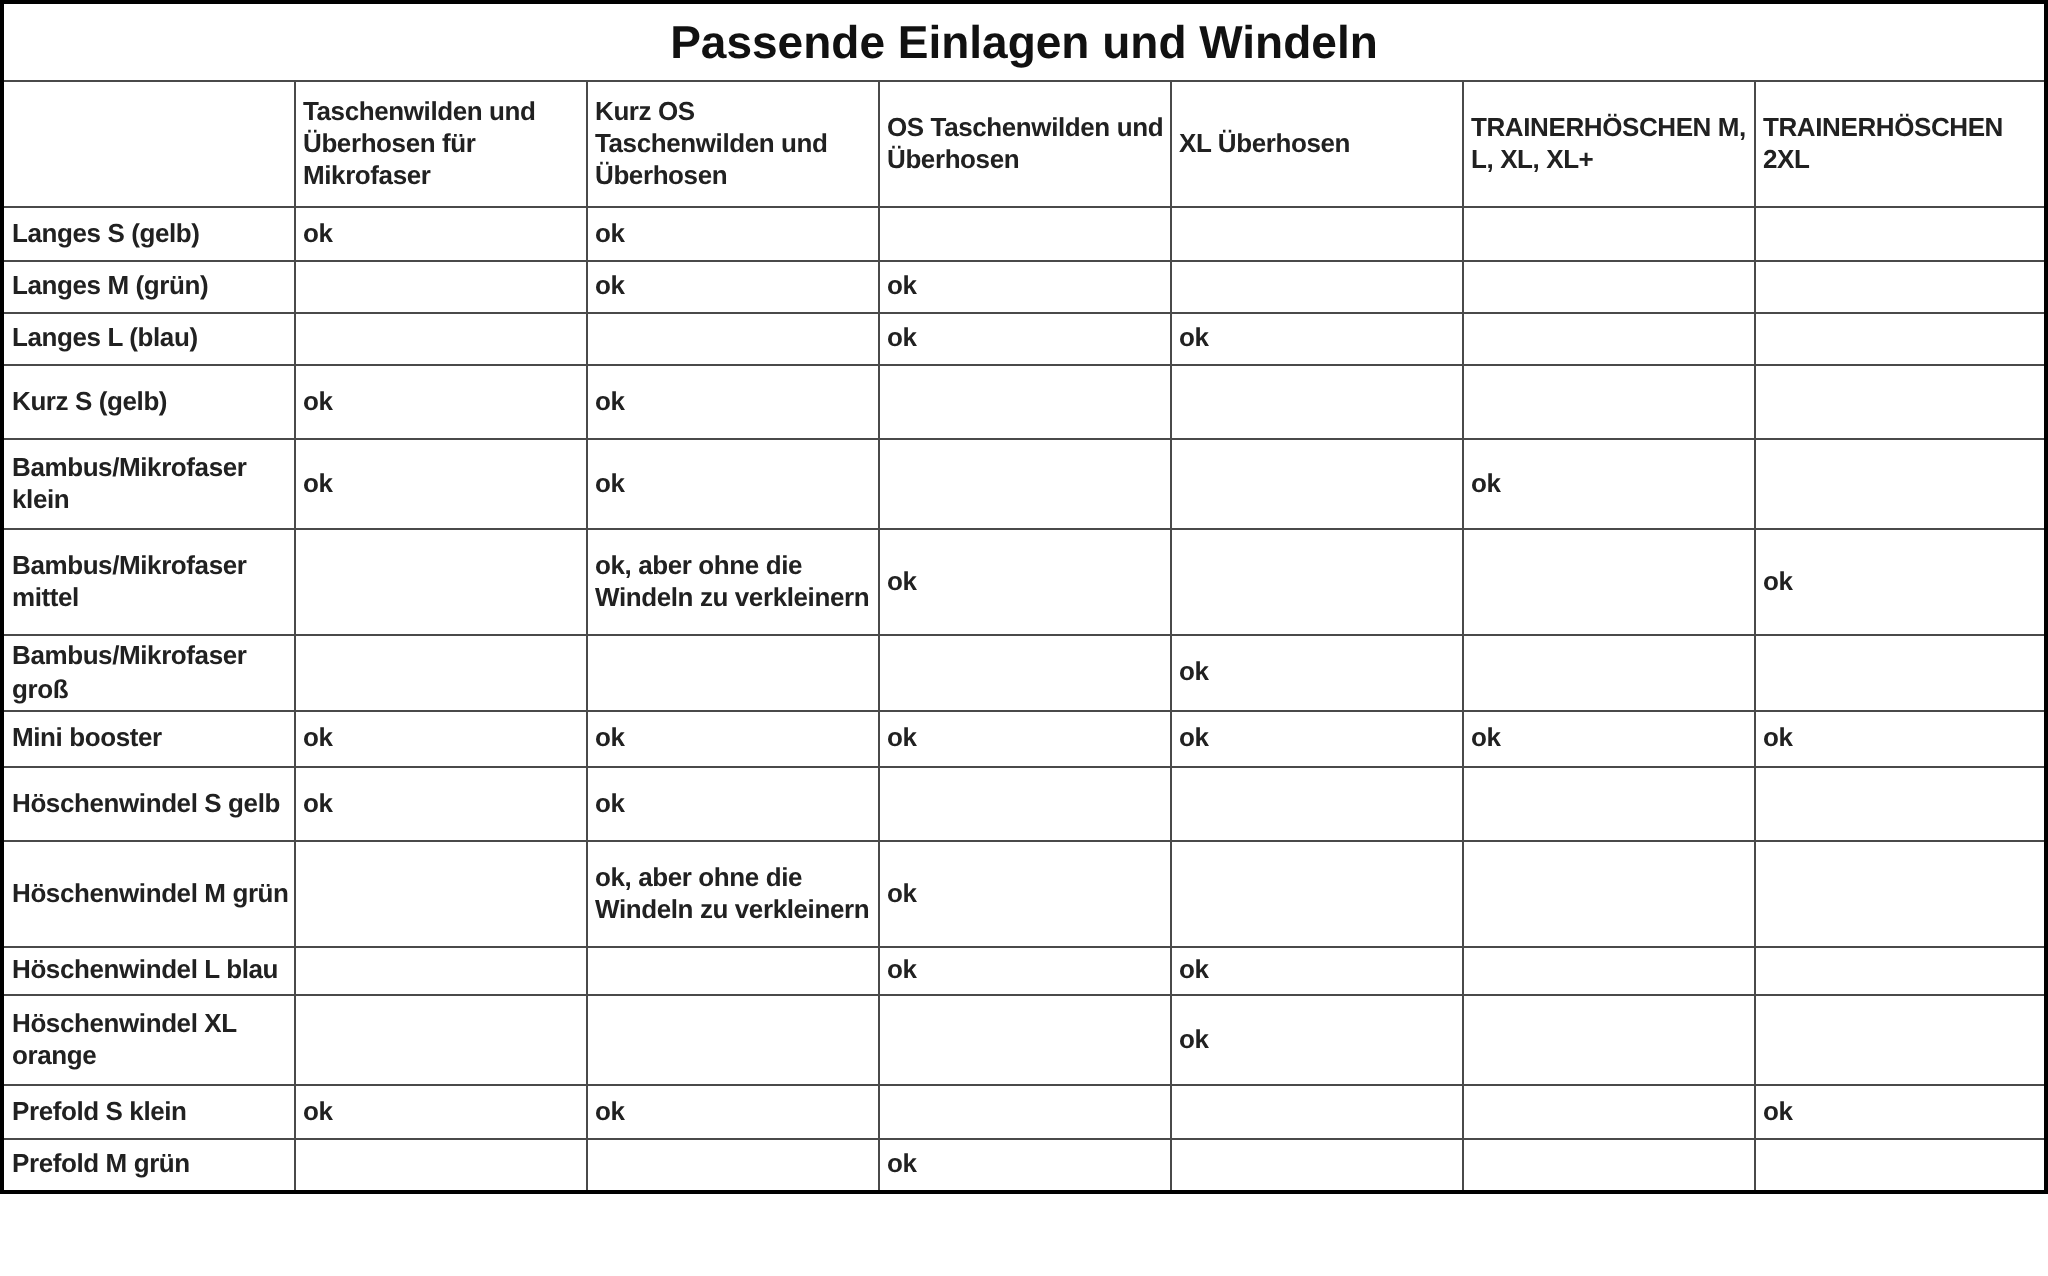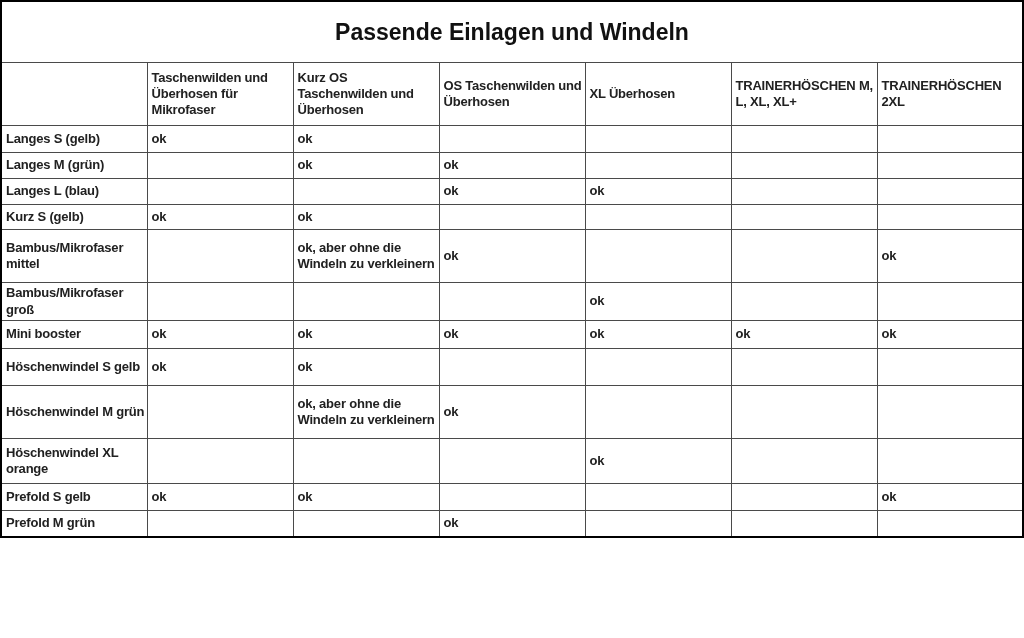--- a/index.html
+++ b/index.html
@@ -34,21 +34,21 @@
     word-wrap: break-word;
   }
   tr.title-row th {
     height: 38px;
     text-align: center;
     vertical-align: middle;
     font-size: 23px;
     font-weight: 700;
     letter-spacing: 0;
     color: #111111;
-    padding: 11px;
+    padding: 0;
   }
   tr.header-row th {
     height: 58px;
     font-weight: 700;
   }
 </style>
 </head>
 <body>
 
 <table class="compat">
@@ -96,27 +96,36 @@
       </tr>
       <tr style="height: 26px; margin-left: 24px;">
         <td>Langes L (blau)</td>
         <td></td>
         <td></td>
         <td>ok</td>
         <td>ok</td>
         <td></td>
         <td></td>
       </tr>
-      <tr style="height: 25px;">
+      <tr style="height: 37px;">
         <td>Kurz S (gelb)</td>
         <td>ok</td>
         <td>ok</td>
         <td></td>
         <td></td>
         <td></td>
+        <td></td>
+      </tr>
+      <tr style="height: 45px;">
+        <td>Bambus/Mikrofaser klein</td>
+        <td>ok</td>
+        <td>ok</td>
+        <td></td>
+        <td></td>
+        <td>ok</td>
         <td></td>
       </tr>
       <tr style="height: 53px;">
         <td>Bambus/Mikrofaser mittel</td>
         <td></td>
         <td>ok, aber ohne die Windeln zu verkleinern</td>
         <td>ok</td>
         <td></td>
         <td></td>
         <td>ok</td>
@@ -150,31 +159,40 @@
       </tr>
       <tr style="height: 53px; margin-left: 36px;">
         <td>Höschenwindel M grün</td>
         <td></td>
         <td>ok, aber ohne die Windeln zu verkleinern</td>
         <td>ok</td>
         <td></td>
         <td></td>
         <td></td>
       </tr>
+      <tr style="height: 24px;">
+        <td>Höschenwindel L blau</td>
+        <td></td>
+        <td></td>
+        <td>ok</td>
+        <td>ok</td>
+        <td></td>
+        <td></td>
+      </tr>
       <tr style="height: 45px;">
         <td>Höschenwindel XL orange</td>
         <td></td>
         <td></td>
         <td></td>
         <td>ok</td>
         <td></td>
         <td></td>
       </tr>
       <tr style="height: 27px;">
-        <td>Prefold S gelb</td>
+        <td>Prefold S klein</td>
         <td>ok</td>
         <td>ok</td>
         <td></td>
         <td></td>
         <td></td>
         <td>ok</td>
       </tr>
       <tr style="height: 26px;">
         <td>Prefold M grün</td>
         <td></td>

